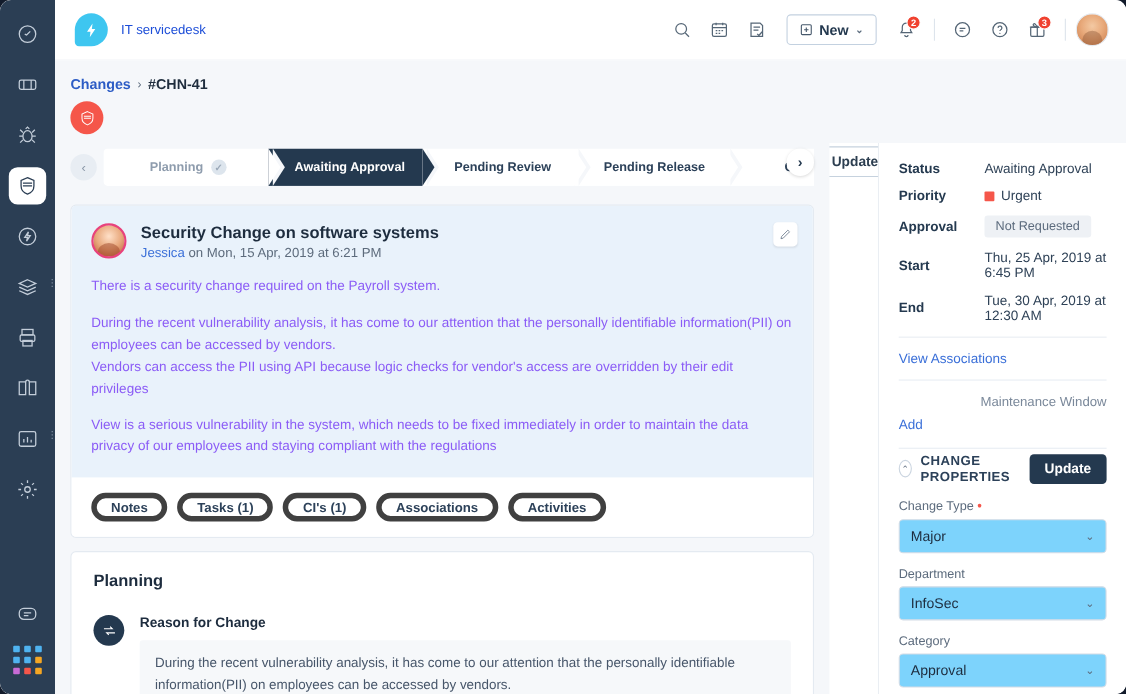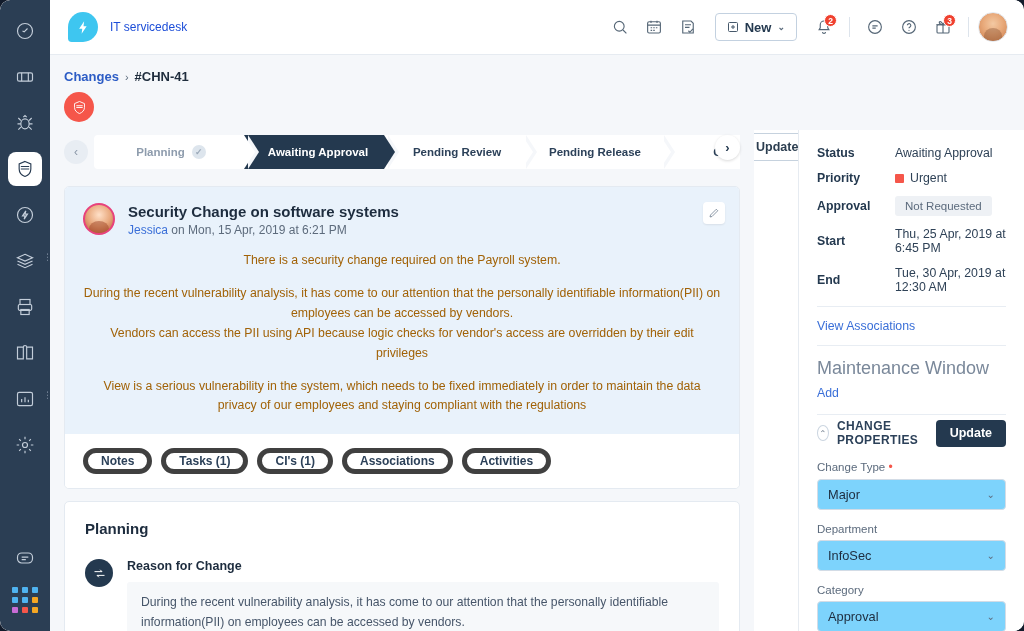--- a/index.html
+++ b/index.html
@@ -184,21 +184,21 @@
   .desc-title { font-size: 15px; font-weight: bold; color: #1d2c3e; }
   .desc-meta { font-size: 12px; color: #5d6b7c; margin-top: 3px; }
   .desc-meta .who { color: #3a6fd8; }
   .edit-btn {
     position: absolute; right: 14px; top: 15px; width: 22px; height: 22px;
     background: #fff; border-radius: 4px; display: flex;
     align-items: center; justify-content: center; cursor: pointer;
     box-shadow: 0 1px 2px rgba(0,0,0,.08);
   }
   .edit-btn svg { stroke: #5f7084; fill: none; stroke-width: 1.4; }
-  .desc-body { margin-top: 14px; font-size: 12.3px; color: #a16207; line-height: 1.62; text-align: center; }
+  .desc-body { margin-top: 14px; font-size: 12.3px; color: #8b5cf6; line-height: 1.62; }
   .desc-body p { margin-bottom: 13px; }
   .desc-body p:last-child { margin-bottom: 0; }
 
   .tabs { display: flex; gap: 9px; padding: 14px 18px; background: #fff; }
   .tab {
     height: 26px; padding: 0 13px; border: 5px solid #404040; border-radius: 14px;
     display: flex; align-items: center; font-size: 12px; font-weight: bold;
     color: #2c4159; background: #fff; cursor: pointer;
   }
 
@@ -229,21 +229,21 @@
     width: 78px; font-size: 12.3px; font-weight: bold; color: #24394f; flex: none;
   }
   .prop-val { font-size: 12.3px; color: #2f4257; display: flex; align-items: center; gap: 6px; }
   .sq-urgent { width: 9px; height: 9px; background: #f5564a; border-radius: 1px; display: inline-block; }
   .pill-grey {
     background: #eef1f5; border-radius: 3px; padding: 4px 10px;
     font-size: 11.5px; color: #5c6b7d;
   }
   .link { color: #3a6fd8; font-size: 12.3px; cursor: pointer; }
   .hr { height: 1px; background: #e8edf3; margin: 12px 0; }
-  .muted { font-size: 18px; color: #7a889a; margin-bottom: 7px; }
+  .muted { font-size: 12px; color: #7a889a; margin-bottom: 7px; text-align: right; }
 
   .prop-header { display: flex; align-items: center; margin-top: 4px; }
   .collapse-circ {
     width: 16px; height: 16px; border-radius: 50%; border: 1px solid #cbd5e0;
     display: flex; align-items: center; justify-content: center;
     font-size: 8px; color: #5c6b7d; margin-right: 8px; cursor: pointer;
   }
   .prop-title { font-size: 12px; font-weight: bold; color: #2c4159; letter-spacing: .4px; }
   .update-btn {
     margin-left: auto; background: #24394f; color: #fff; border: none;

